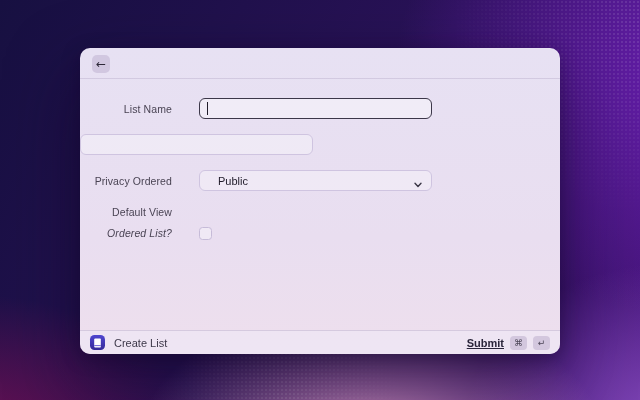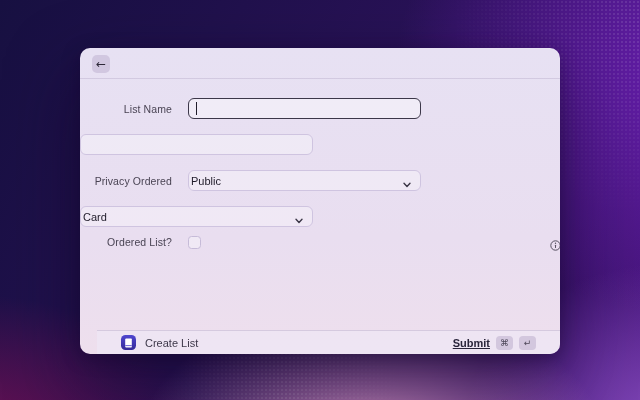--- a/index.html
+++ b/index.html
@@ -40,21 +40,21 @@
   .header { position: relative; height: 31px; border-bottom: 1px solid rgba(84,62,120,.14); }
   .back-btn {
     position: absolute; left: 12px; top: 7px; width: 18px; height: 18px;
     border: none; border-radius: 5px; background: rgba(130,110,160,.22);
     color: #2d2838; font-size: 12px; line-height: 17px; text-align: center;
     cursor: pointer; padding: 0; font-family: "DejaVu Sans", sans-serif;
   }
 
   
   .form { position: relative; padding-top: 19px; }
-  .row { display: flex; align-items: center; margin-bottom: 15px; }
+  .row { display: flex; align-items: center; margin-bottom: 15px; gap: 11px; }
   .row-label {
     width: 108px; text-align: right; padding-right: 16px; flex: 0 0 108px;
     font-size: 10.5px; color: #4a4454; letter-spacing: .1px;
   }
   .control { width: 233px; height: 21px; border-radius: 6px; position: relative; }
   .text-input {
     background: rgba(255,255,255,.32);
     border: 1px solid #cfc4e0;
     width: 233px; height: 21px; border-radius: 6px;
     font-size: 11px; color: #211d2b; padding: 0 8px;
@@ -62,40 +62,40 @@
     outline: none;
   }
   .text-input.focused { border: 1.5px solid #3c3749; background: rgba(255,255,255,.38); }
   .caret {
     position: absolute; left: 8px; top: 4px; width: 1px; height: 13px;
     background: #211d2b;
   }
   .select {
     background: rgba(255,255,255,.32);
     border: 1px solid #cfc4e0;
-    display: flex; align-items: center; padding: 0 2px;
+    display: flex; align-items: center; padding: 0 18px;
     font-size: 11px; color: #1f1b29; cursor: pointer;
   }
   .select .chevron { position: absolute; right: 9px; top: 7px; }
   .checkbox {
     width: 13px; height: 13px; border-radius: 3.5px;
     border: 1px solid #c6bbd8; background: rgba(255,255,255,.35);
     cursor: pointer;
   }
-  .checkbox-row { margin-top: -7px; margin-bottom: 0; }
+  .checkbox-row { margin-top: -7px; margin-bottom: 0; font-style: italic; }
   .info {
     position: absolute; left: 362px; top: 2px; width: 11px; height: 11px; cursor: pointer;
   }
 
   
   .footer {
     position: absolute; left: 0; right: 0; bottom: 0; height: 24px;
     border-top: 1px solid rgba(84,62,120,.16);
     background: rgba(238,233,247,.55);
-    display: flex; align-items: center; padding: 0 24px; margin-left: 17px;
+    display: flex; align-items: center; padding: 0 10px;
   }
   .app-icon {
     width: 15px; height: 15px; border-radius: 4.5px;
     background: linear-gradient(180deg, #4f46cf 0%, #352a99 100%);
     display: flex; align-items: center; justify-content: center;
     margin-right: 9px; flex: 0 0 15px;
   }
   .footer-title { font-size: 11px; color: #3d3849; }
   .submit-label { margin-left: auto; font-size: 11px; font-weight: 700; color: #29243a; cursor: pointer; text-decoration: underline; }
   .keycap {
@@ -141,28 +141,21 @@
           <span>Public</span>
           <span class="chevron">
             <svg width="8" height="6" viewBox="0 0 8 6">
                 <path d="M1 1.2 L4 4.4 L7 1.2" fill="none" stroke="#3a3545" stroke-width="1.4" stroke-linecap="round" stroke-linejoin="round"></path>
               </svg>
           </span>
         </span>
       </div>
 
       <div class="row">
-        <span class="control select">
-          <span>Card</span>
-          <span class="chevron">
-            <svg width="8" height="6" viewBox="0 0 8 6">
-                <path d="M1 1.2 L4 4.4 L7 1.2" fill="none" stroke="#3a3545" stroke-width="1.4" stroke-linecap="round" stroke-linejoin="round"></path>
-              </svg>
-          </span>
-        </span>
+        <span class="row-label">Default View</span>
       </div>
 
       <div class="row checkbox-row">
         <span class="row-label">Ordered List?</span>
         <span class="control" style="height:14px;">
           <span class="checkbox" style="display:inline-block;"></span>
           <span class="info">
             <svg width="11" height="11" viewBox="0 0 11 11">
               <circle cx="5.5" cy="5.5" r="4.7" fill="none" stroke="#55505f" stroke-width="1"></circle>
               <circle cx="5.5" cy="3.2" r="0.7" fill="#55505f"></circle>

